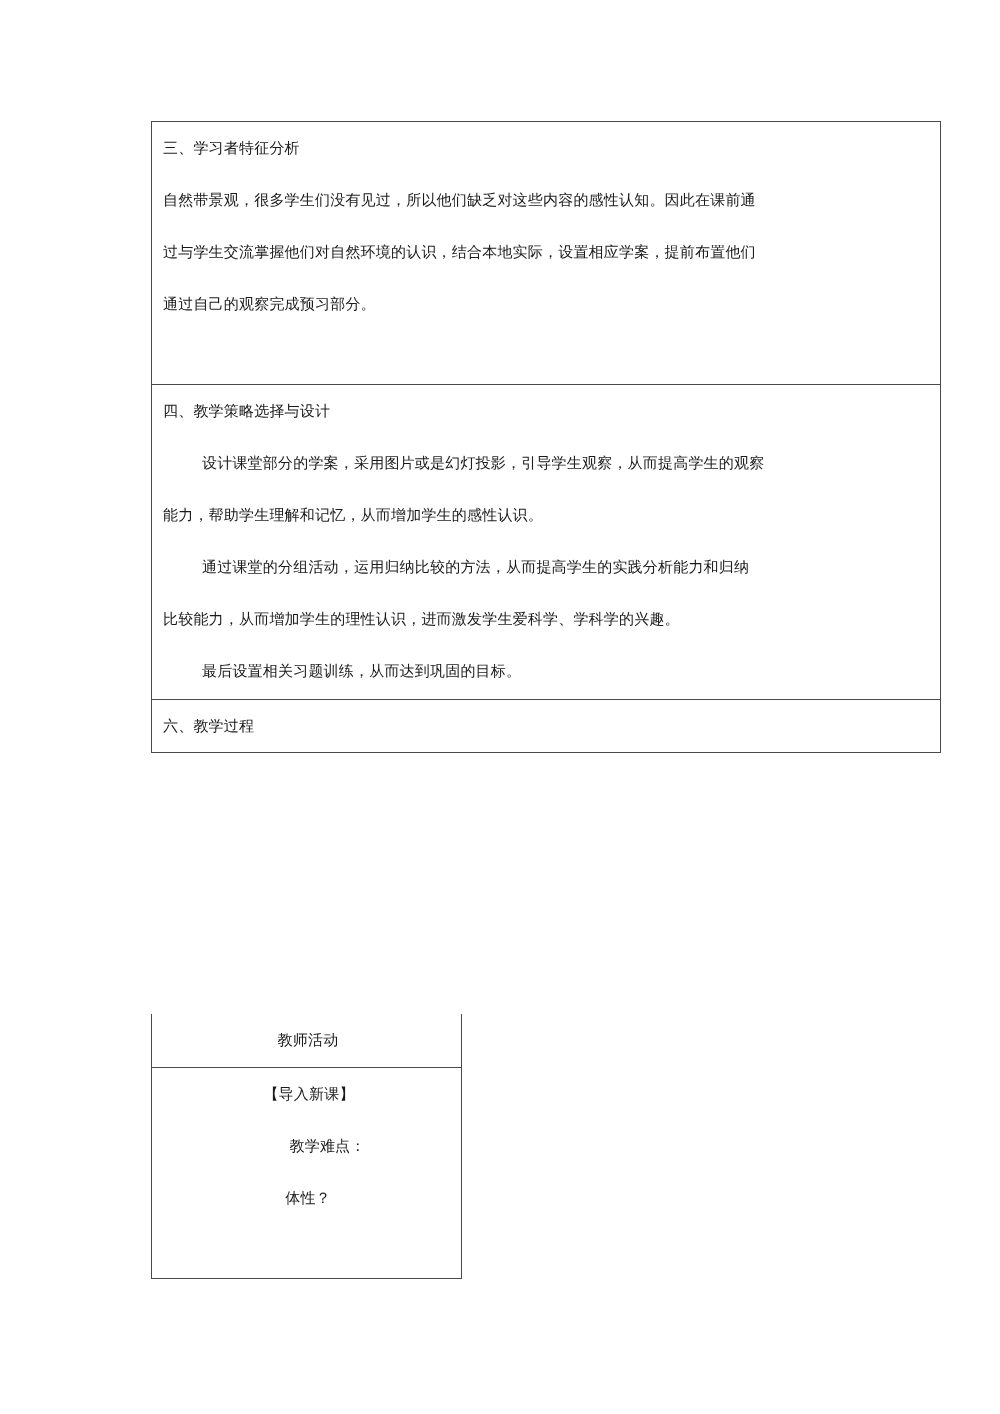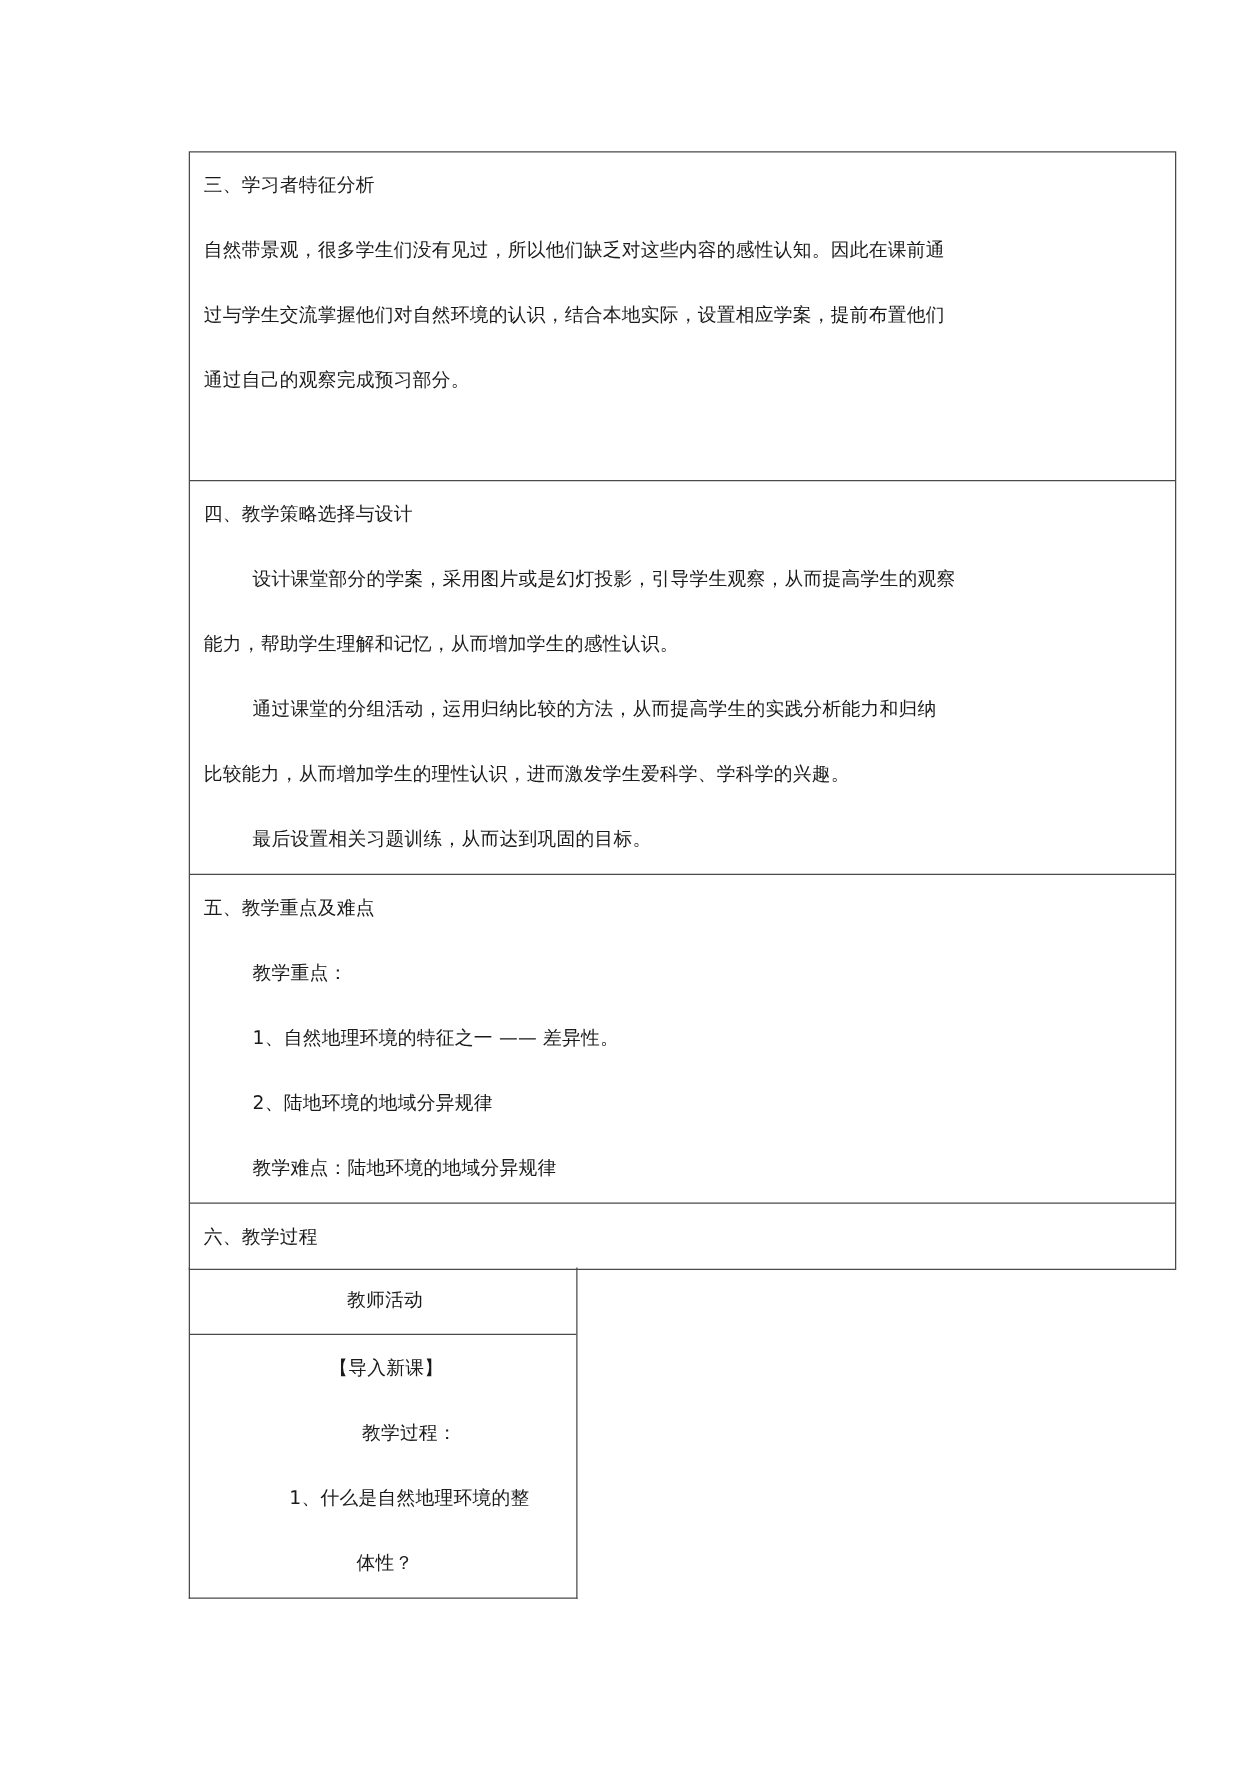--- a/index.html
+++ b/index.html
@@ -83,39 +83,31 @@
 
     <div class="section sec4">
       <div class="line">四、教学策略选择与设计</div>
       <div class="line indent">设计课堂部分的学案，采用图片或是幻灯投影，引导学生观察，从而提高学生的观察</div>
       <div class="line">能力，帮助学生理解和记忆，从而增加学生的感性认识。</div>
       <div class="line indent">通过课堂的分组活动，运用归纳比较的方法，从而提高学生的实践分析能力和归纳</div>
       <div class="line">比较能力，从而增加学生的理性认识，进而激发学生爱科学、学科学的兴趣。</div>
       <div class="line indent">最后设置相关习题训练，从而达到巩固的目标。</div>
     </div>
 
-    <div class="section sec5">
-      <div class="line">五、教学重点及难点</div>
-      <div class="line indent">教学重点：</div>
-      <div class="line indent">1、自然地理环境的特征之一 —— 差异性。</div>
-      <div class="line indent">2、陆地环境的地域分异规律</div>
-      <div class="line indent">教学难点：陆地环境的地域分异规律</div>
-    </div>
 
     <div class="section sec6">
       <div class="line">六、教学过程</div>
     </div>
 
   </div>
 
   <div class="sub-table">
     <div class="sub-row sub-head">
       <div class="line">教师活动</div>
     </div>
     <div class="sub-row sub-body">
       <div class="line bracket">【导入新课】</div>
-      <div class="line indent">教学过程：</div>
-      <div class="line indent">1、什么是自然地理环境的整</div>
+      <div class="line indent">教学难点：</div>
       <div class="line">体性？</div>
     </div>
   </div>
 
 </div>
 
 </body></html>

